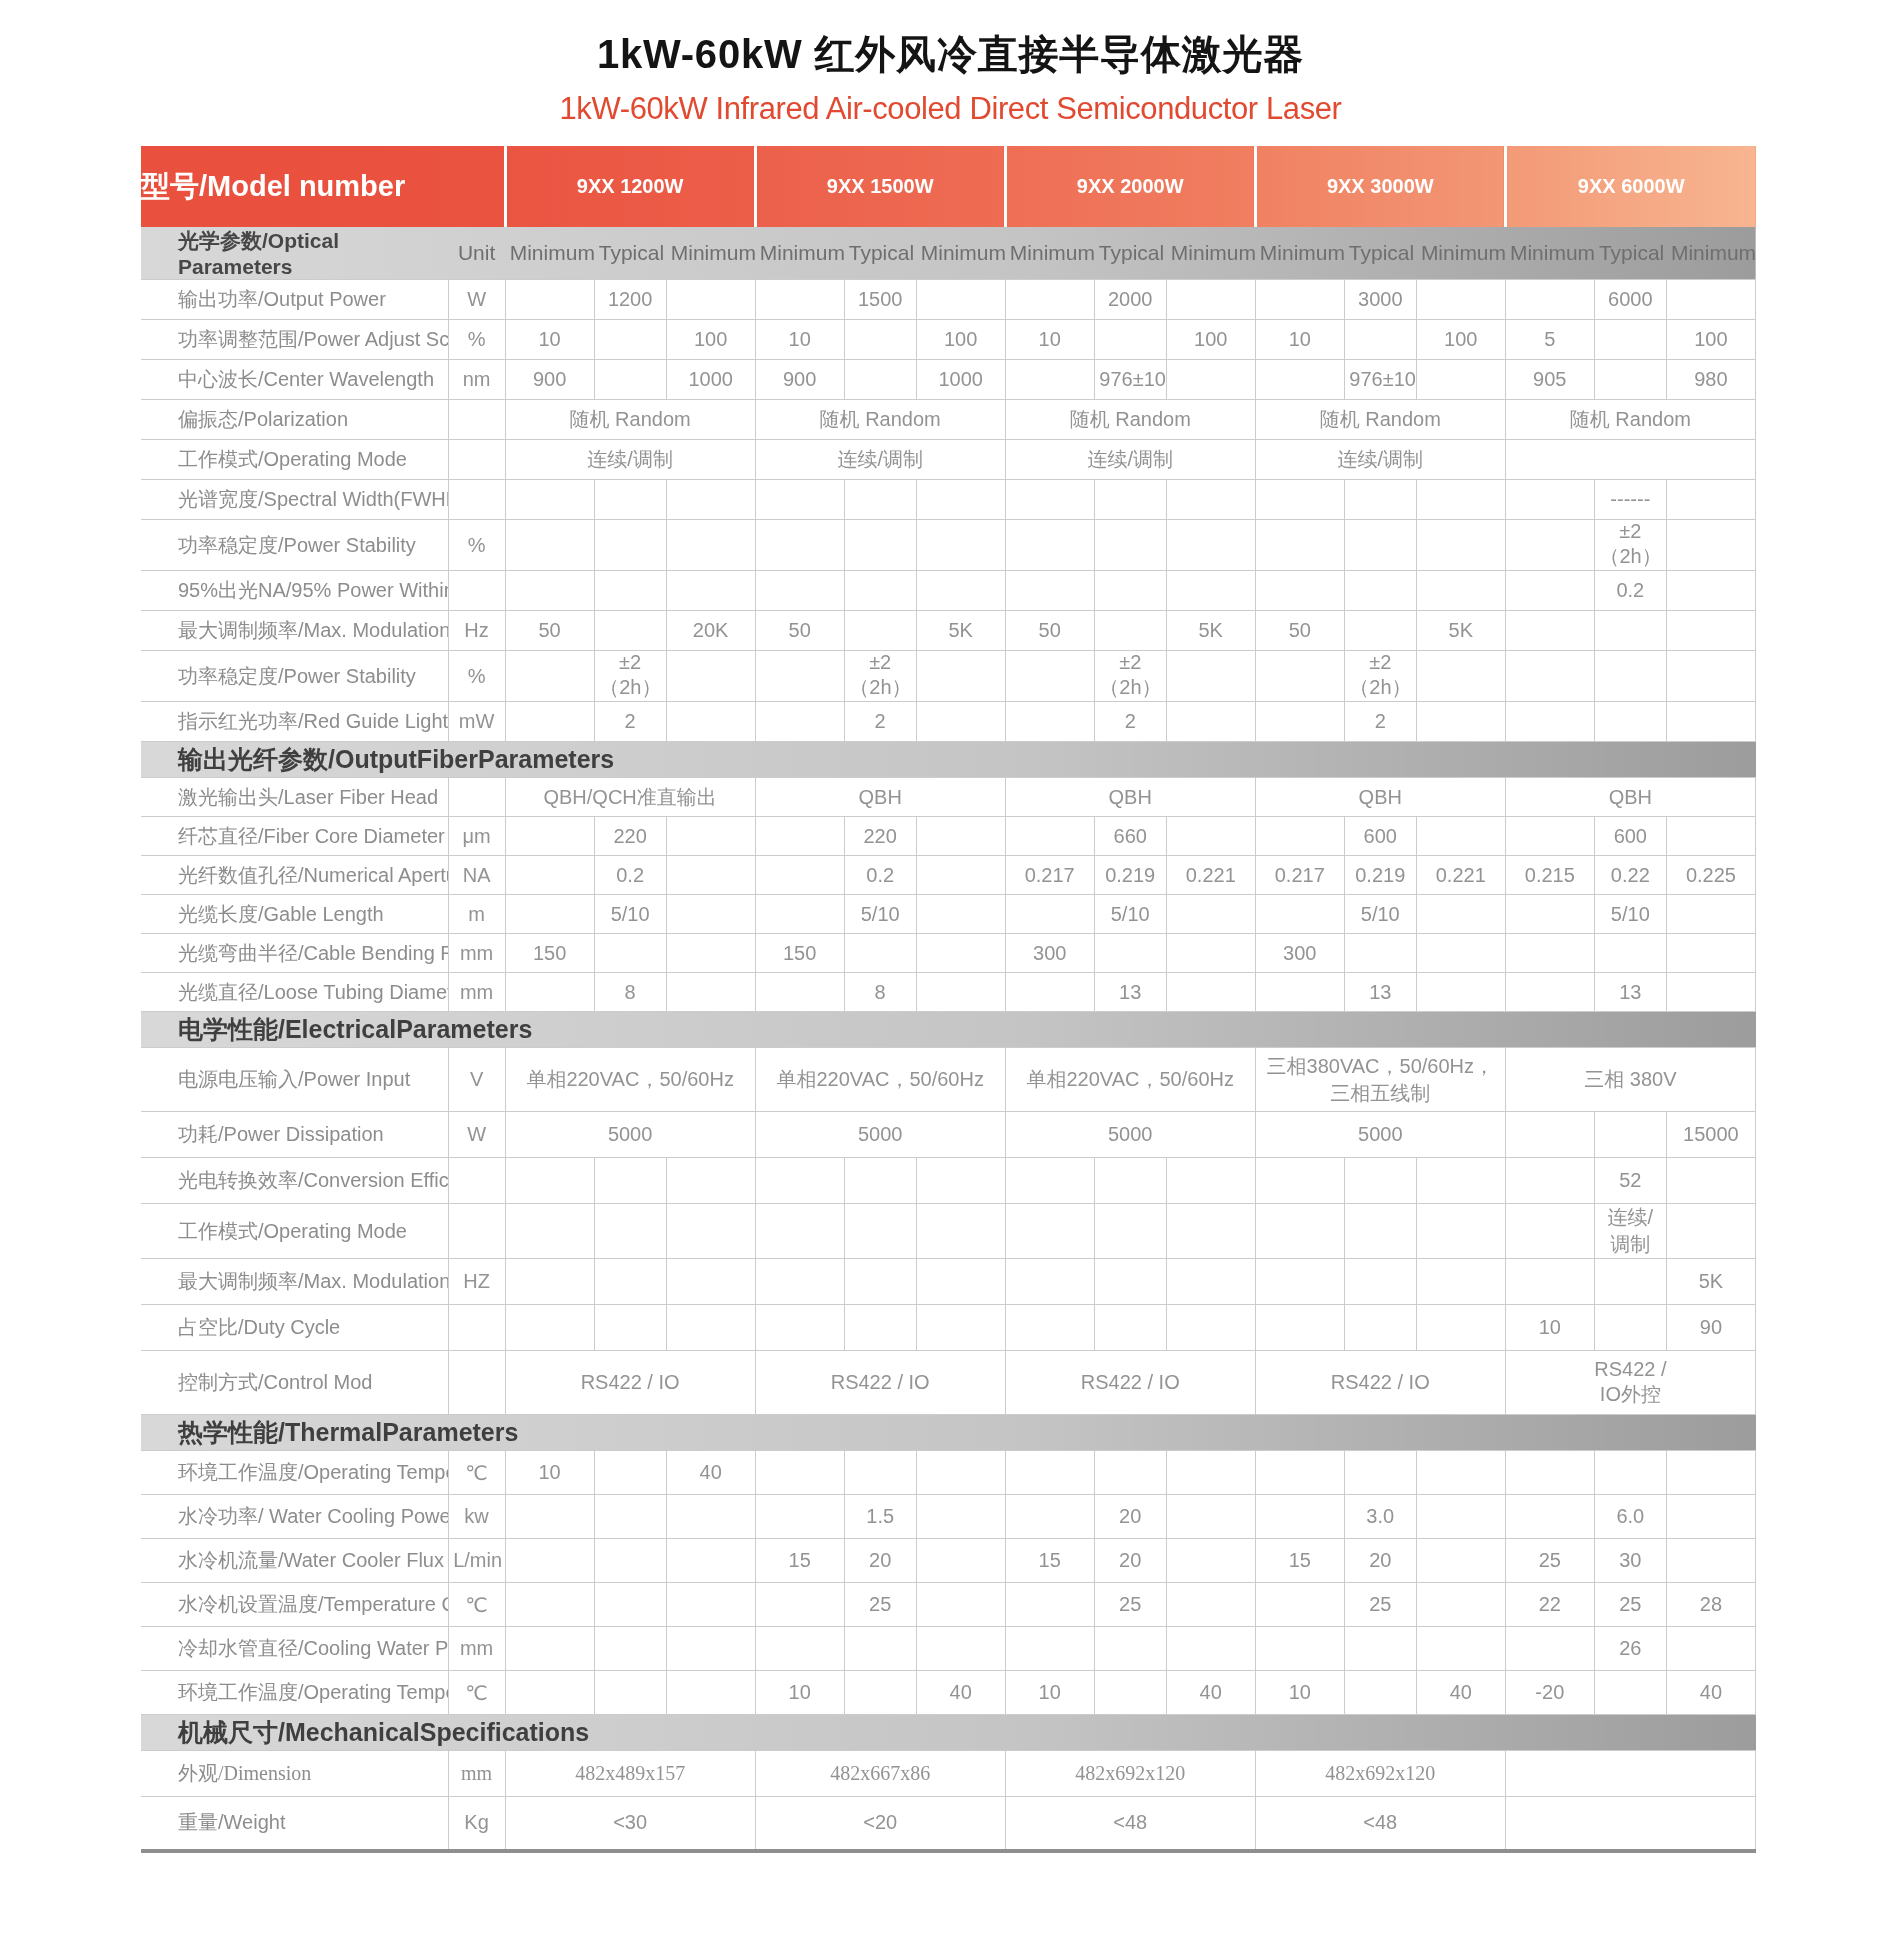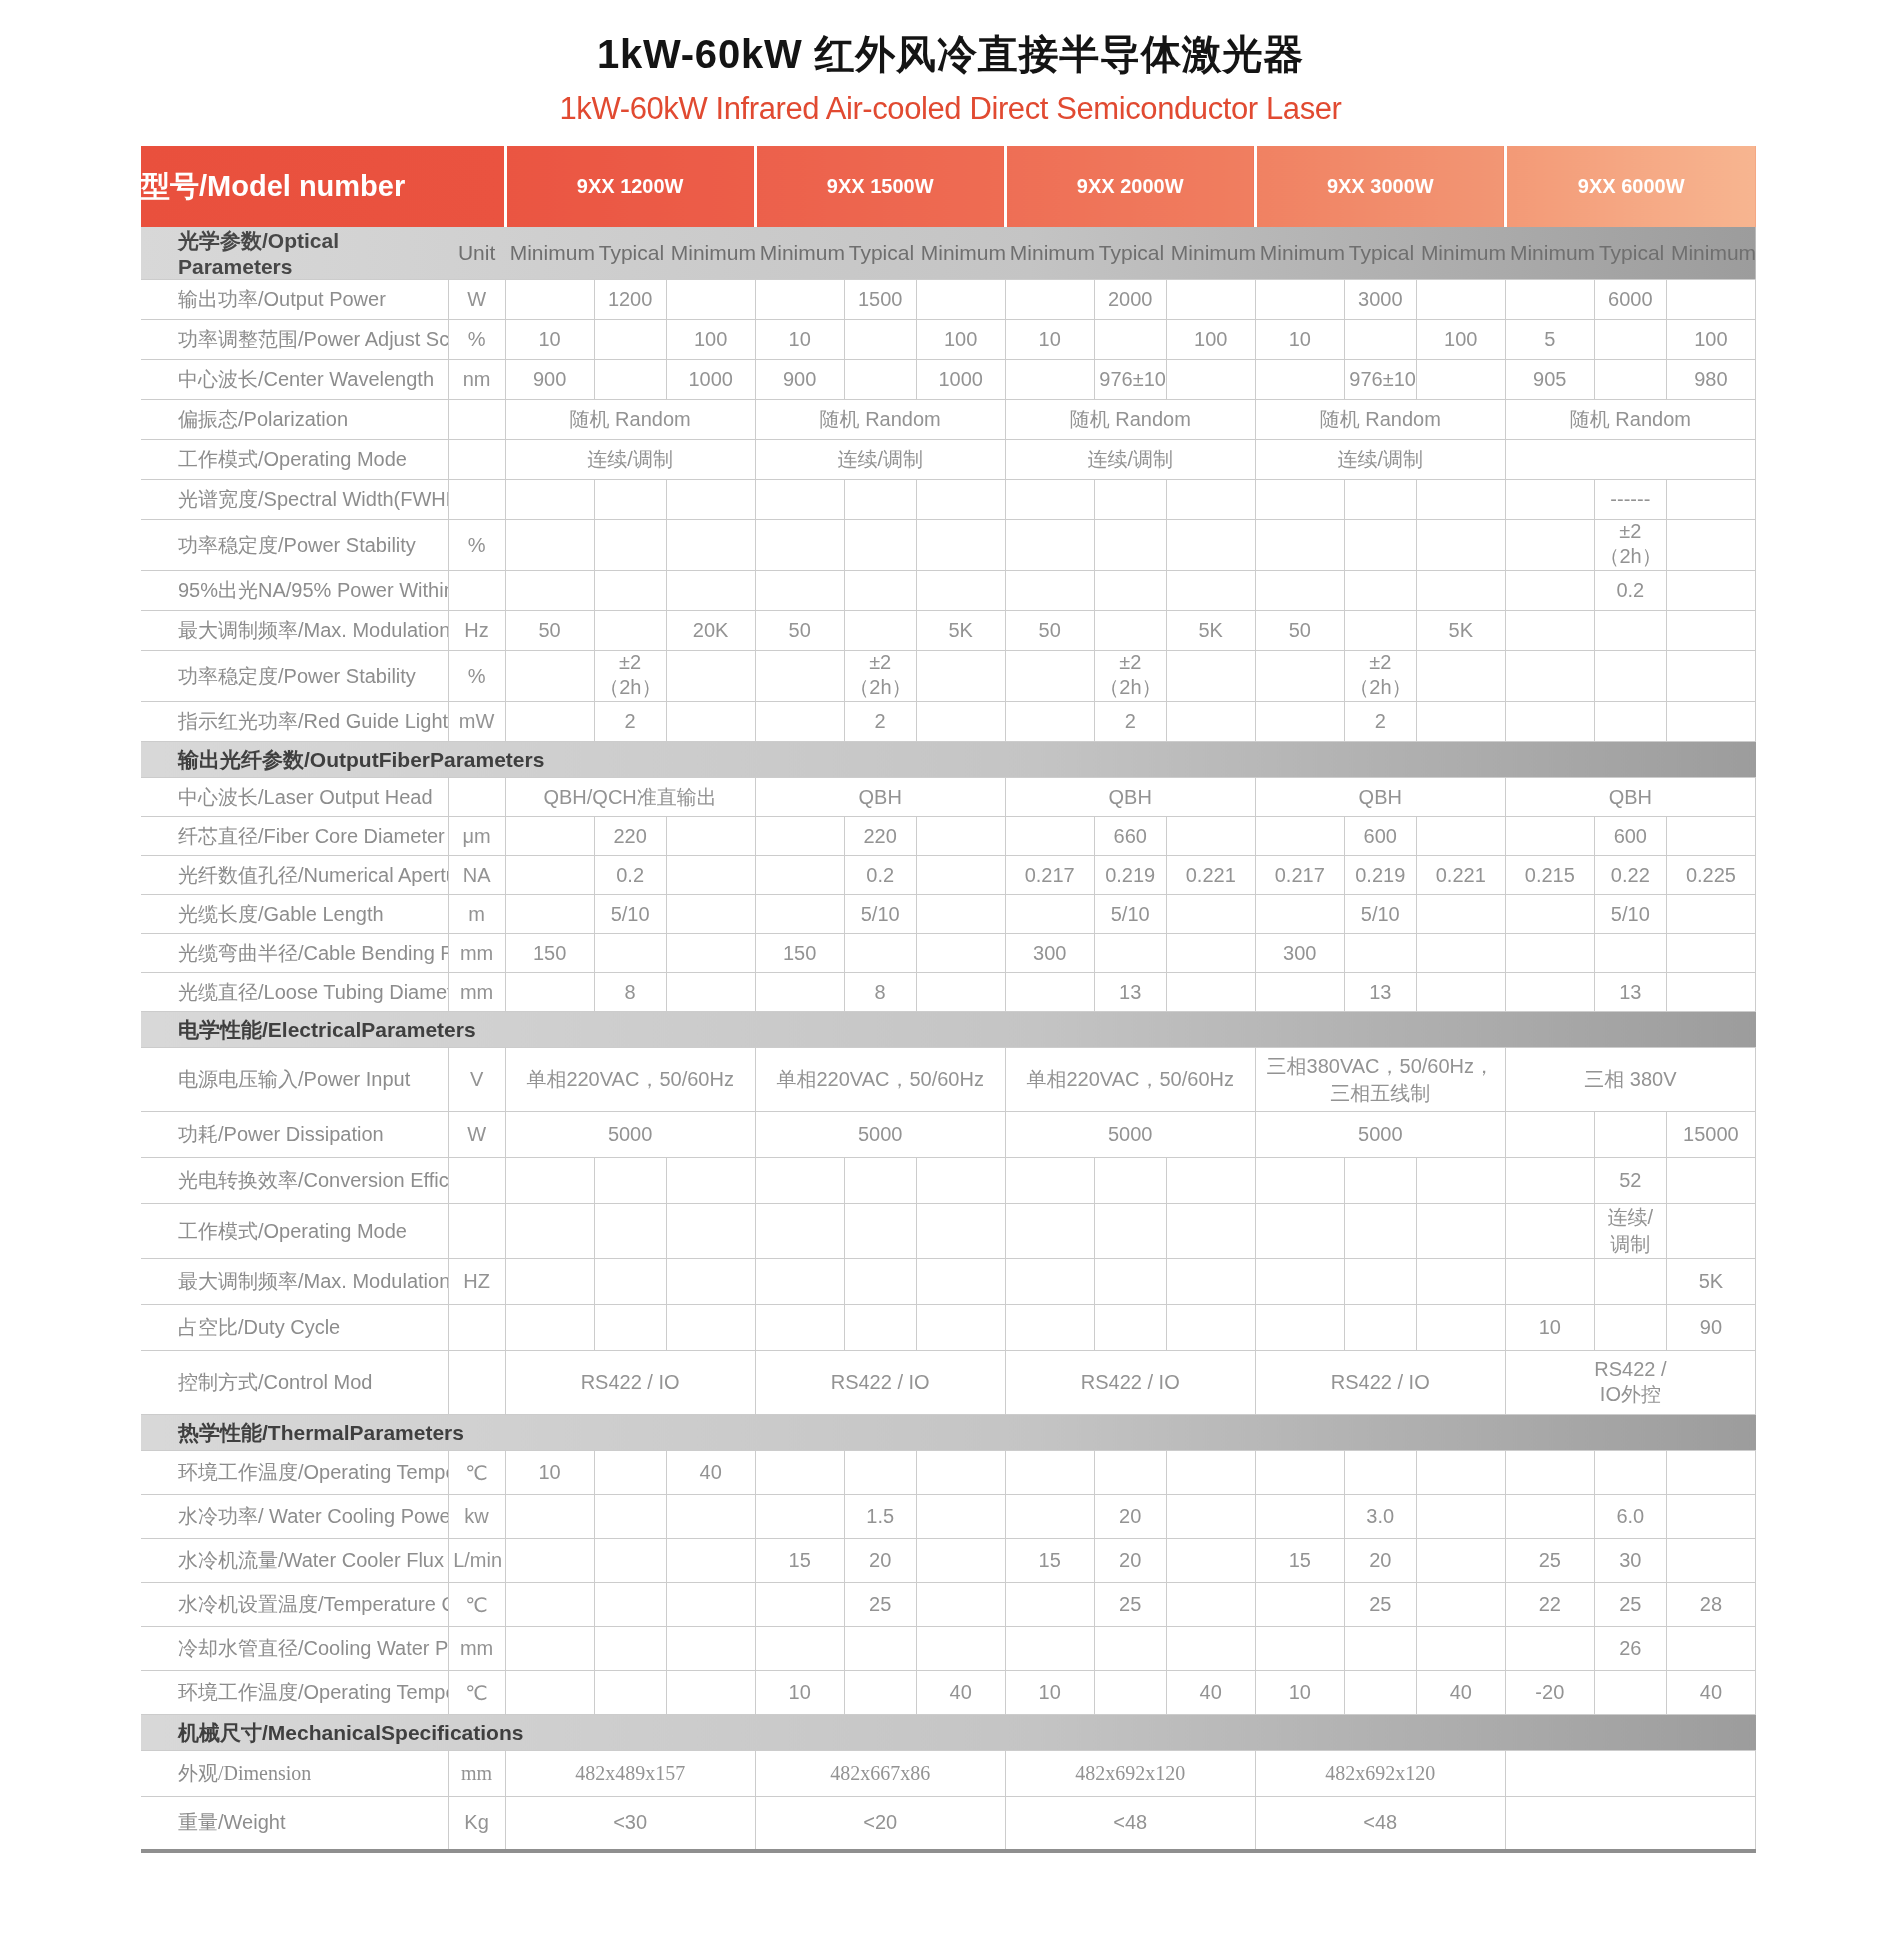--- a/index.html
+++ b/index.html
@@ -24,21 +24,21 @@
   .h3{background:linear-gradient(90deg,#EE6E55,#F07E60);}
   .h4{background:linear-gradient(90deg,#F08162,#F29674);}
   .h5{background:linear-gradient(90deg,#F39976,#F7B590);}
   
   tr.subhead{background:linear-gradient(90deg,#D8D8D8 0%,#C4C4C4 55%,#9C9C9C 100%);}
   tr.subhead td{border:none;background:transparent;height:46px;color:#6F6F6F;
                 font-size:21px;text-align:center;vertical-align:middle;}
   tr.subhead td.sh-label{font-weight:700;color:#474747;text-align:left;padding-left:37px;}
   
   tr.band td{border:none;height:35px;background:linear-gradient(90deg,#D8D8D8 0%,#C4C4C4 55%,#9C9C9C 100%);
-             font-size:21px;font-weight:700;color:#3F3F3F;text-align:left;
+             font-size:25px;font-weight:700;color:#3F3F3F;text-align:left;
              padding-left:37px;vertical-align:middle;}
   
   td{border:0.8px solid #CCCCCC;font-size:20px;color:#939393;text-align:center;
      vertical-align:middle;padding:0 4.6px;white-space:pre-line;overflow:hidden;}
   td.param-label{text-align:left;padding-left:37px;color:#8D8D8D;border-left:none;white-space:nowrap;}
   td.mstart{border-left:1.5px solid #8F8F8F;}
   td.last{border-right:0.8px solid #CCCCCC;}
 </style>
 </head>
 <body>
@@ -284,21 +284,21 @@
             <td>2</td>
             <td></td>
             <td class="mstart"></td>
             <td></td>
             <td class="last"></td>
           </tr>
           <tr class="band">
             <td colspan="17">输出光纤参数/OutputFiberParameters</td>
           </tr>
           <tr style="height: 39px;">
-            <td class="param-label">中心波长/Laser Output Head</td>
+            <td class="param-label">激光输出头/Laser Fiber Head</td>
             <td class="param-unit"></td>
             <td class="mstart" colspan="3">QBH/QCH准直输出</td>
             <td class="mstart" colspan="3">QBH</td>
             <td class="mstart" colspan="3">QBH</td>
             <td class="mstart" colspan="3">QBH</td>
             <td class="mstart last" colspan="3">QBH</td>
           </tr>
           <tr style="height: 39px;">
             <td class="param-label">纤芯直径/Fiber Core Diameter</td>
             <td class="param-unit">μm</td>

